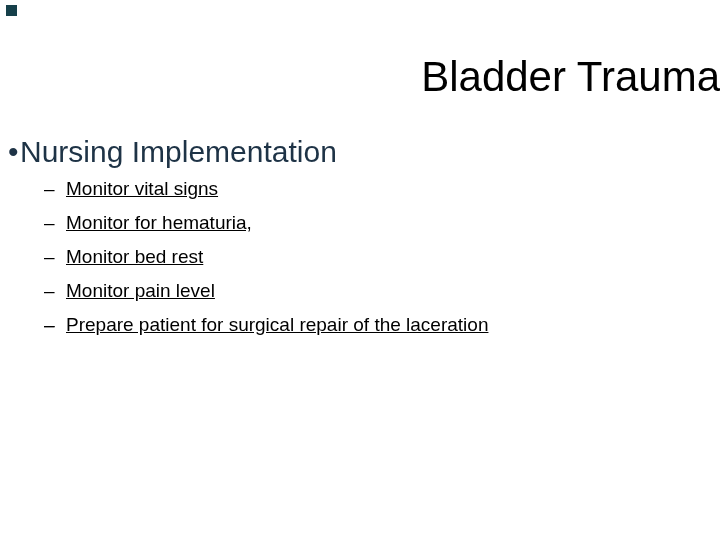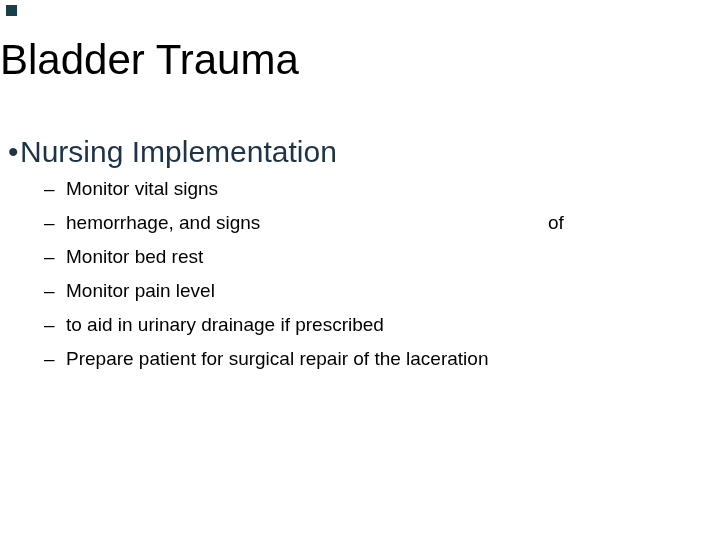--- a/index.html
+++ b/index.html
@@ -18,25 +18,25 @@
   .corner-square {
     position: absolute;
     left: 6px;
     top: 5px;
     width: 11px;
     height: 11px;
     background: #16404a;
   }
   .title {
     position: absolute;
-    top: 35px;
+    top: 52px;
     left: 0;
     width: 720px;
     margin: 0;
-    text-align: left;
+    text-align: right;
     font-size: 42px;
     line-height: 50px;
     font-weight: 400;
     color: #000000;
   }
   .level1 {
     position: absolute;
     top: 133px;
     left: 0;
     width: 720px;
@@ -68,20 +68,21 @@
     margin-bottom: 5px;
   }
   .dash {
     position: absolute;
     left: 44px;
     top: 0;
   }
   .line {
     position: relative;
     white-space: nowrap;
+    text-decoration: underline;
   }
   .float-word {
     position: absolute;
     left: 482px;
     top: 0;
   }
 </style>
 </head>
 <body>
 
@@ -95,32 +96,31 @@
     <span class="l1-text">Nursing Implementation</span>
   </div>
 
   <div class="items">
       <div class="item">
         <span class="dash">–</span>
         <div class="line">Monitor vital signs</div>
       </div>
       <div class="item">
         <span class="dash">–</span>
-        <div class="line">hemorrhage, and signs<span class="float-word">of</span></div>
+        <div class="line">Monitor for hematuria,</div>
       </div>
       <div class="item">
         <span class="dash">–</span>
         <div class="line">Monitor bed rest</div>
       </div>
       <div class="item">
         <span class="dash">–</span>
         <div class="line">Monitor pain level</div>
       </div>
       <div class="item">
         <span class="dash">–</span>
-        <div class="line">to aid in urinary drainage if prescribed</div>
       </div>
       <div class="item">
         <span class="dash">–</span>
         <div class="line">Prepare patient for surgical repair of the laceration</div>
       </div>
     </div>
 </div>
 
 </body></html>

